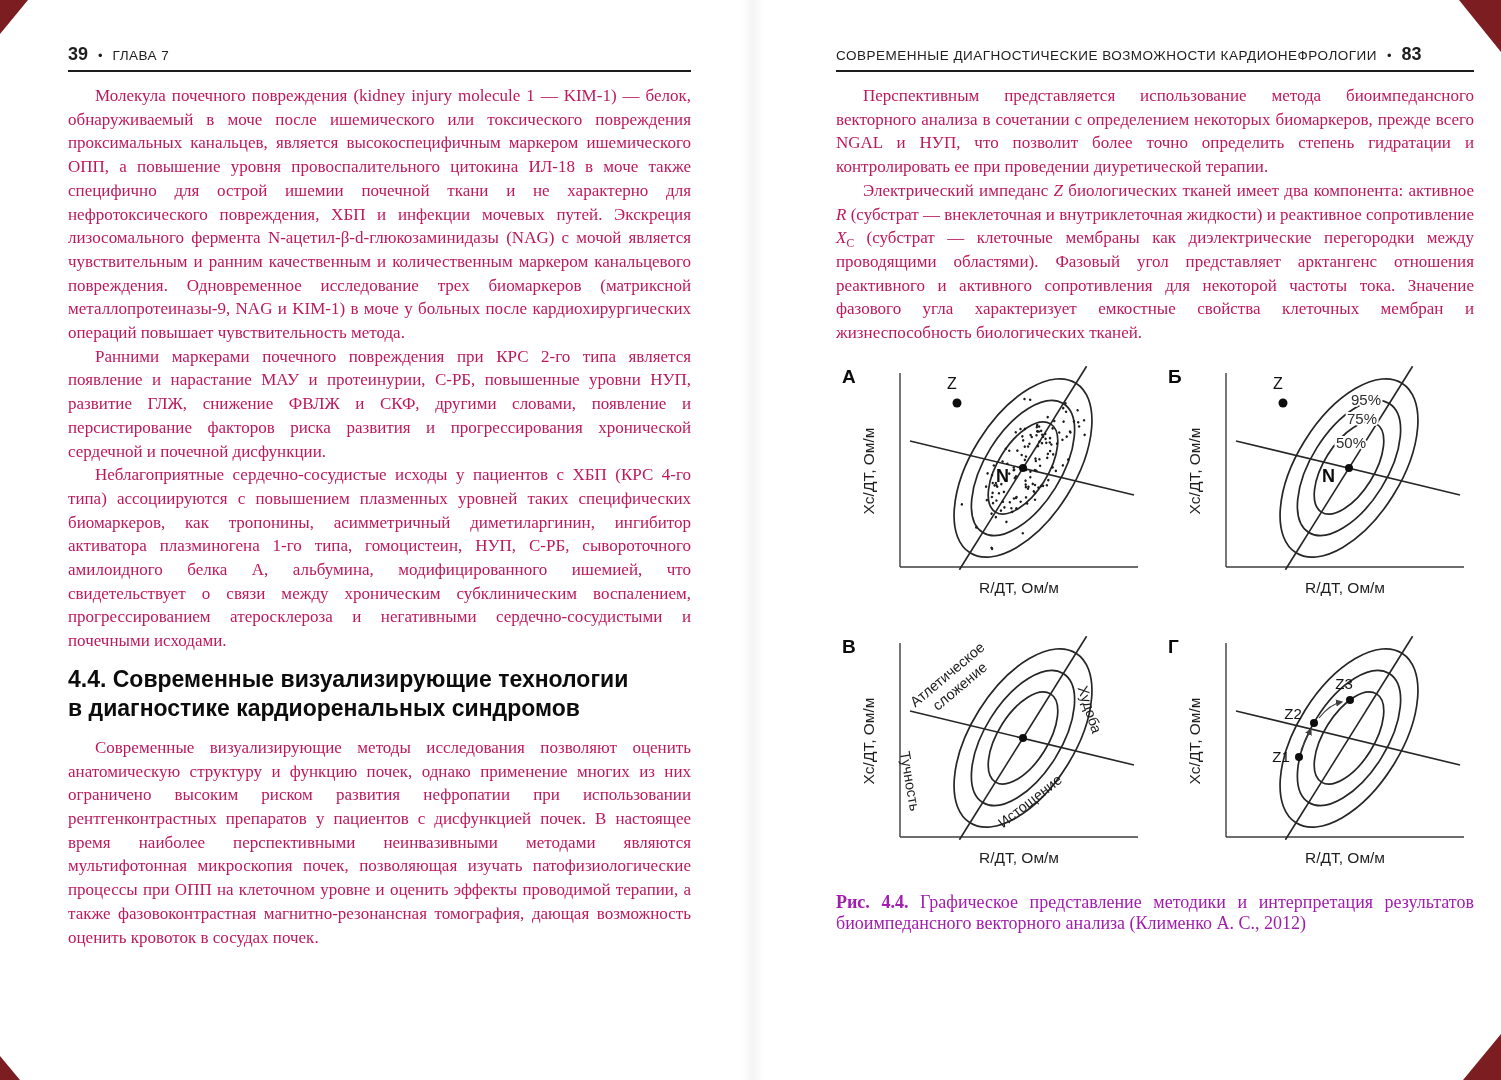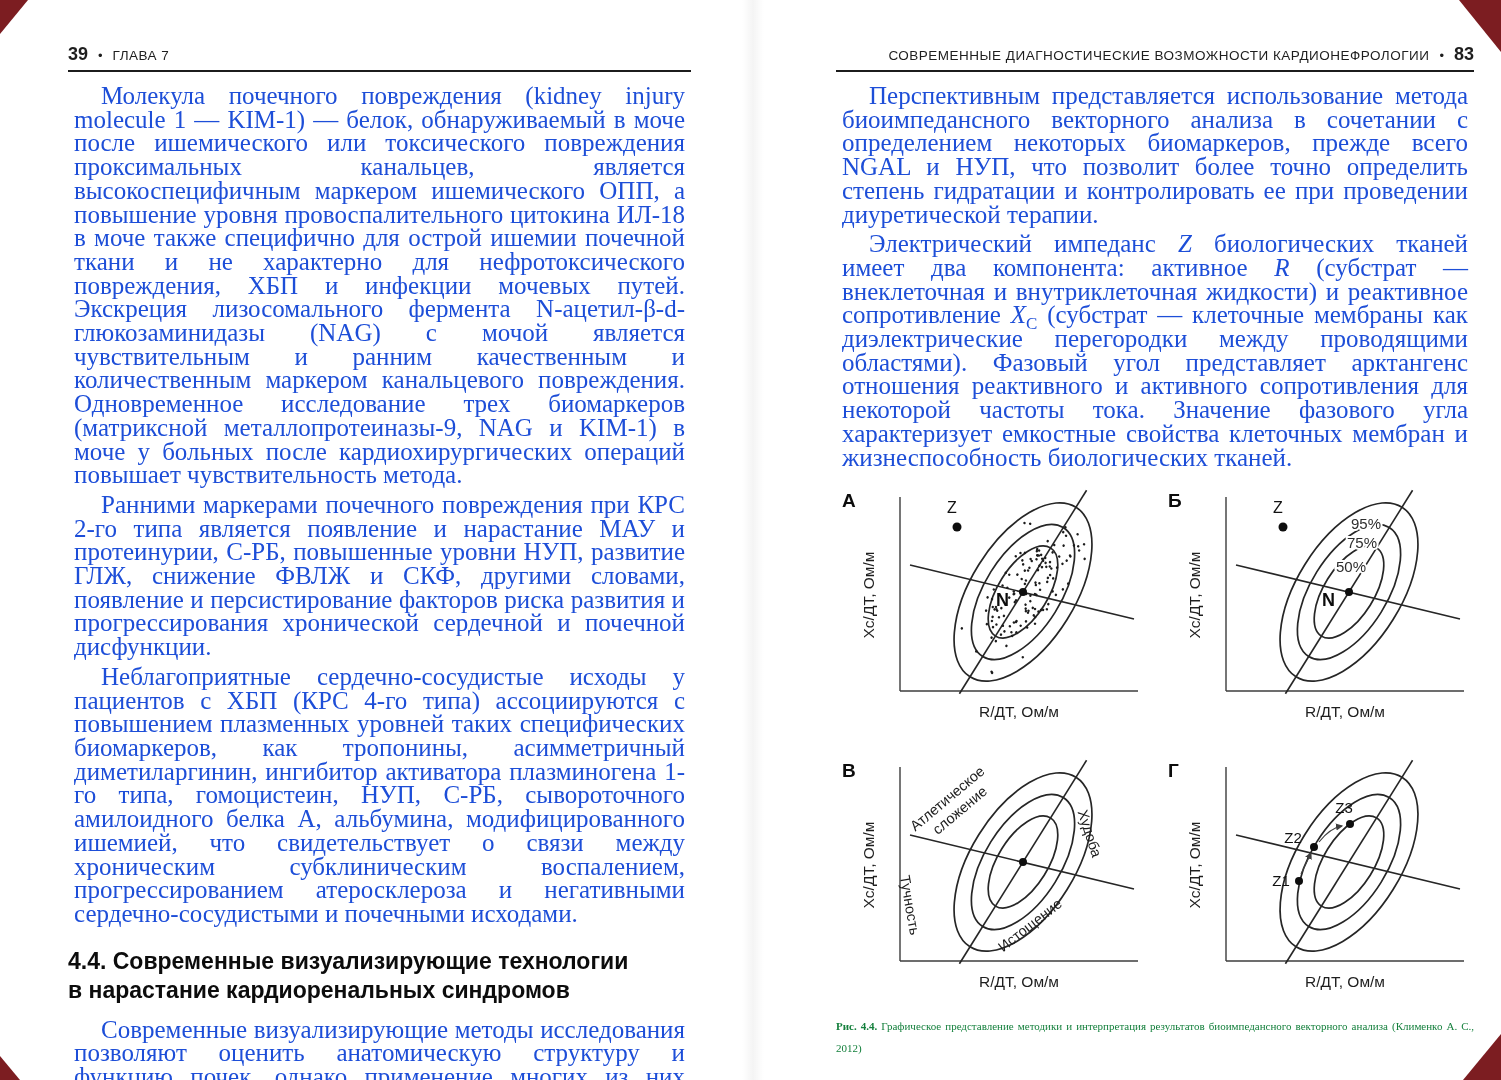--- a/index.html
+++ b/index.html
@@ -13,30 +13,30 @@
   .corner.br{right:0;bottom:0;border-bottom:46px solid #7c1d21;border-left:38px solid transparent}
   .gutter{position:absolute;left:742px;top:0;width:22px;height:1080px;
           background:linear-gradient(90deg,rgba(0,0,0,0) 0%,rgba(0,0,0,.045) 50%,rgba(0,0,0,0) 100%)}
   .col{position:absolute;top:44px}
   .left-col{left:68px;width:623px}
   .right-col{left:836px;width:638px}
   .rh{display:flex;align-items:baseline;font-family:"Liberation Sans",sans-serif;color:#1e1e1e}
   .rh .pagenum{font-weight:bold;font-size:18px}
   .rh .bullet{font-size:13px;margin:0 10px}
   .rh .rh-text{font-size:13.5px;letter-spacing:.5px}
-  .rh.right-align{justify-content:flex-end}
+  .rh.right-align{justify-content:flex-start}
   .rule{border:0;border-top:2px solid #1c1c1c;margin:5px 0 0 0}
   .body-block{margin-top:12px}
-  p.body{font-size:25px;line-height:23.7px;color:#1d4ed8;text-align:justify;margin:6px}
+  p.body{font-size:17px;line-height:23.7px;color:#be185d;text-align:justify;margin:0}
   p.body.ind{text-indent:27px}
   sub{font-size:68%;line-height:0}
   .sec-h{font-family:"Liberation Sans",sans-serif;font-weight:bold;font-size:23px;
-         line-height:29px;color:#0c0c0c;margin:21px 0 13px 0}
+         line-height:29px;color:#0c0c0c;margin:12px 0 13px 0}
   .fig-grid{display:grid;grid-template-columns:312px 312px;column-gap:14px;row-gap:10px;margin-top:14px}
-  .caption{font-size:11px;line-height:21.5px;color:#15803d;text-align:justify;margin:13px 0 16px 0}
+  .caption{font-size:18px;line-height:21.5px;color:#a21caf;text-align:justify;margin:13px 0 16px 0}
   .cap-label{font-weight:bold}
   
   .axis{stroke:#3c3c3c;stroke-width:1.4}
   .ell{fill:none;stroke:#262626;stroke-width:1.7}
   .fline{stroke:#262626;stroke-width:1.6;fill:none}
   .aline{stroke:#3f3f3f;stroke-width:1.2;fill:none}
   .cdot{fill:#0e0e0e}
   .alabel{font-family:"Liberation Sans",sans-serif;font-size:15.5px;fill:#1f1f1f;text-anchor:middle}
   .pletter{font-family:"Liberation Sans",sans-serif;font-weight:bold;font-size:19px;fill:#0c0c0c}
   .flabel{font-family:"Liberation Sans",sans-serif;font-size:16px;fill:#111}
@@ -60,21 +60,21 @@
     <span class="pagenum">39</span>
     <span class="bullet">•</span>
     <span class="rh-text">ГЛАВА 7</span>
   </div>
   <hr class="rule">
   <div class="body-block">
     <p class="body ind">Молекула почечного повреждения (kidney injury molecule 1 — KIM-1) — белок, обнаруживаемый в моче после ишемического или токсического повреждения проксимальных канальцев, является высокоспецифичным маркером ишемического ОПП, а повышение уровня провоспалительного цитокина ИЛ-18 в моче также специфично для острой ишемии почечной ткани и не характерно для нефротоксического повреждения, ХБП и инфекции мочевых путей. Экскреция лизосомального фермента N-ацетил-β-d-глюкозаминидазы (NAG) с мочой является чувствительным и ранним качественным и количественным маркером канальцевого повреждения. Одновременное исследование трех биомаркеров (матриксной металлопротеиназы-9, NAG и KIM-1) в моче у больных после кардиохирургических операций повышает чувствительность метода.</p>
     <p class="body ind">Ранними маркерами почечного повреждения при КРС 2-го типа является появление и нарастание МАУ и протеинурии, С-РБ, повышенные уровни НУП, развитие ГЛЖ, снижение ФВЛЖ и СКФ, другими словами, появление и персистирование факторов риска развития и прогрессирования хронической сердечной и почечной дисфункции.</p>
     <p class="body ind">Неблагоприятные сердечно-сосудистые исходы у пациентов с ХБП (КРС 4-го типа) ассоциируются с повышением плазменных уровней таких специфических биомаркеров, как тропонины, асимметричный диметиларгинин, ингибитор активатора плазминогена 1-го типа, гомоцистеин, НУП, С-РБ, сывороточного амилоидного белка А, альбумина, модифицированного ишемией, что свидетельствует о связи между хроническим субклиническим воспалением, прогрессированием атеросклероза и негативными сердечно-сосудистыми и почечными исходами.</p>
     <h2 class="sec-h"><span>4.4. Современные визуализирующие технологии</span><br>
-    <span>в нарастание кардиоренальных синдромов</span></h2>
+    <span>в диагностике кардиоренальных синдромов</span></h2>
     <p class="body ind">Современные визуализирующие методы исследования позволяют оценить анатомическую структуру и функцию почек, однако применение многих из них ограничено высоким риском развития нефропатии при использовании рентгенконтрастных препаратов у пациентов с дисфункцией почек. В настоящее время наиболее перспективными неинвазивными методами являются мультифотонная микроскопия почек, позволяющая изучать патофизиологические процессы при ОПП на клеточном уровне и оценить эффекты проводимой терапии, а также фазовоконтрастная магнитно-резонансная томография, дающая возможность оценить кровоток в сосудах почек.</p>
   </div>
 </div>
 
 <div class="col right-col">
   <div class="rh right-align">
     <span class="rh-text">СОВРЕМЕННЫЕ ДИАГНОСТИЧЕСКИЕ ВОЗМОЖНОСТИ КАРДИОНЕФРОЛОГИИ</span>
     <span class="bullet">•</span>
     <span class="pagenum">83</span>
   </div>

